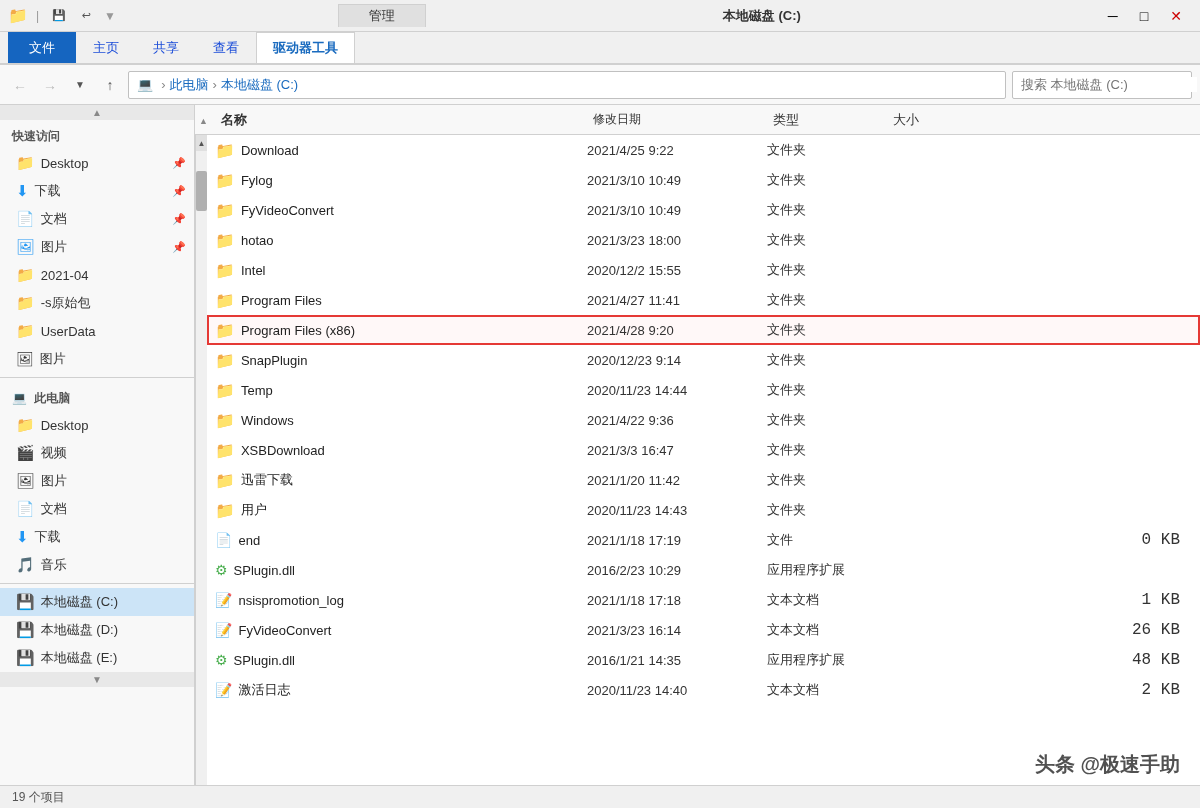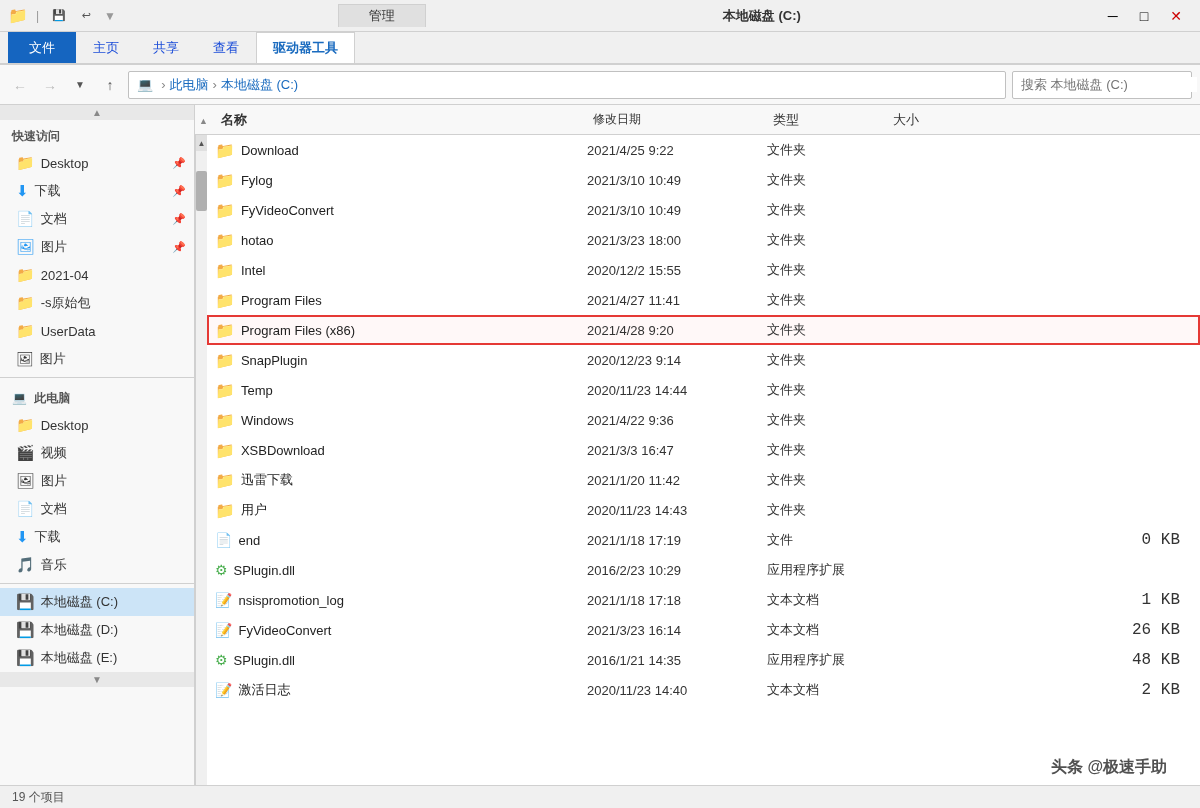--- a/index.html
+++ b/index.html
@@ -237,22 +237,22 @@
       align-items: center;
       padding: 0 12px;
       font-size: 12px;
       color: #555;
     }
 
     
     .watermark {
       position: absolute;
       bottom: 30px;
-      right: 33px;
-      font-size: 16px;
+      right: 20px;
+      font-size: 20px;
       color: #333;
       font-weight: bold;
       opacity: 0.85;
       text-align: center;
     }
 
     
     .sidebar::-webkit-scrollbar { width: 8px; }
     .sidebar::-webkit-scrollbar-track { background: #f0f0f0; }
     .sidebar::-webkit-scrollbar-thumb { background: #c0c0c0; border-radius: 4px; }

